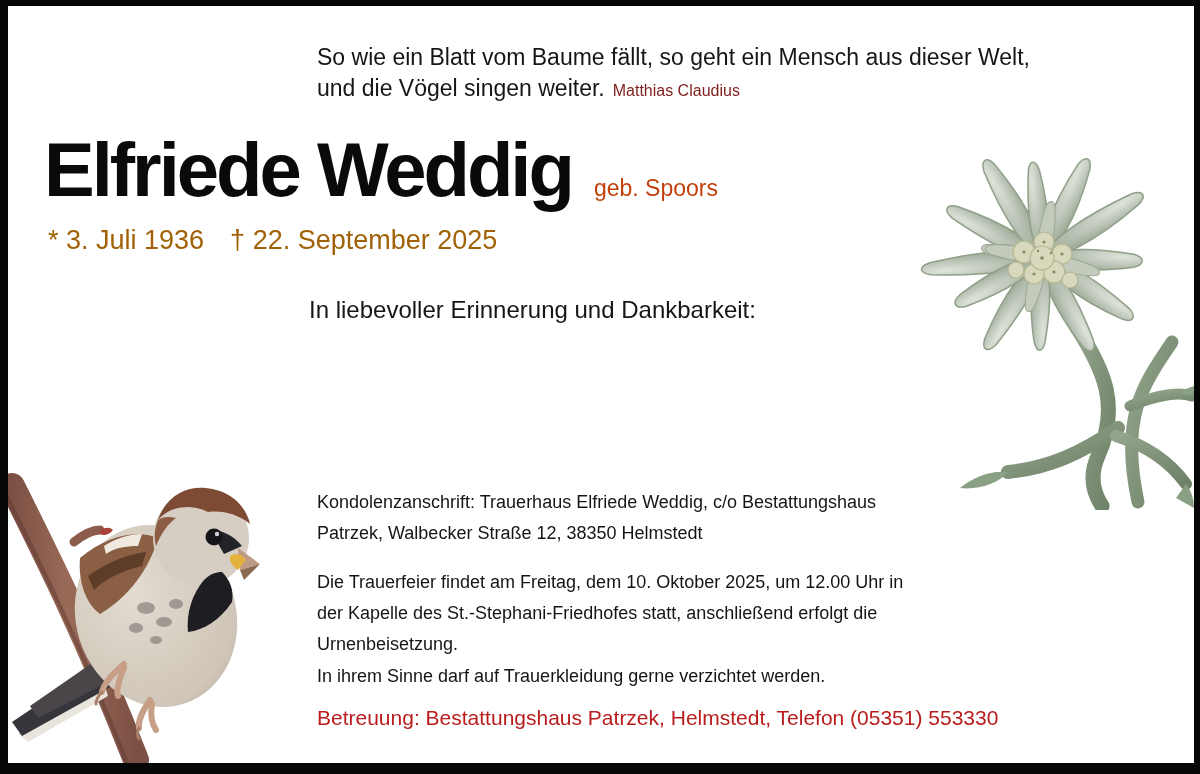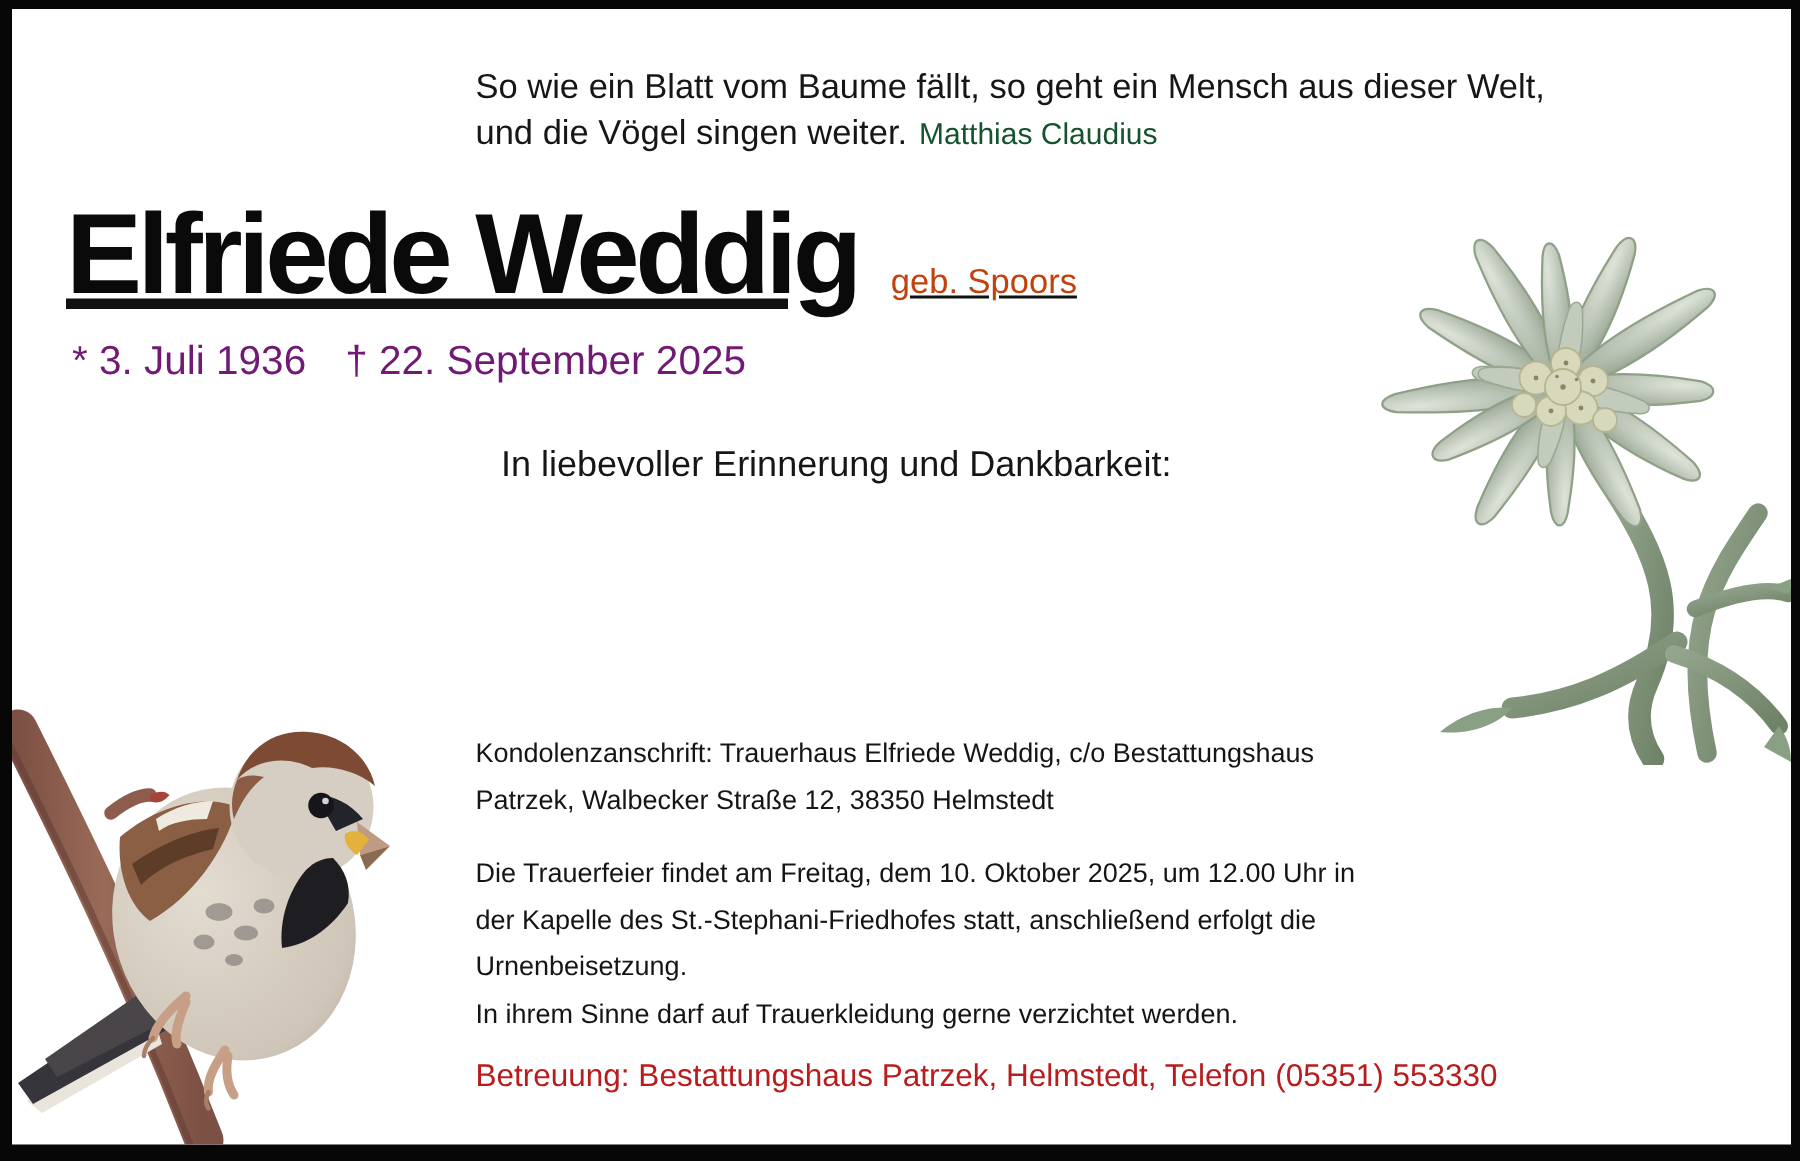--- a/index.html
+++ b/index.html
@@ -12,30 +12,30 @@
     border-color:#070707;
     border-width:6px 6px 11px 8px;
     overflow:hidden;
     font-family:"Liberation Sans", sans-serif;
     color:#111111;
     padding-left:36px;
   }
   .abs{position:absolute;}
   
   .quote{left:309px;top:36px;font-size:23px;line-height:31px;color:#161616;}
-  .quote .attr{font-size:20px;margin-left:8px;color:#14532d;}
-  
-  .name-row{left:36px;top:122px;display:flex;align-items:baseline;white-space:nowrap;text-decoration:underline;}
+  .quote .attr{font-size:16px;margin-left:8px;color:#7f1d1d;}
+  
+  .name-row{left:36px;top:122px;display:flex;align-items:baseline;white-space:nowrap;}
   .deceased-name{font-size:76px;font-weight:bold;letter-spacing:-3px;line-height:1.1;color:#0a0a0a;}
   .maiden{font-size:23px;margin-left:22px;letter-spacing:0;color:#c2410c;}
   
-  .dates{left:40px;top:219px;font-size:27px;color:#701a75;white-space:nowrap;}
+  .dates{left:40px;top:219px;font-size:27px;color:#a16207;white-space:nowrap;}
   .dates .death{margin-left:26px;}
   
-  .intro{left:326px;top:290px;font-size:24px;color:#161616;}
+  .intro{left:301px;top:290px;font-size:24px;color:#161616;}
   .mourners{left:309px;top:325px;font-size:26px;font-weight:bold;line-height:33px;color:#0e0e0e;}
   
   .para{left:309px;font-size:18px;line-height:31px;color:#151515;}
   .condolence{top:481px;}
   .service{top:561px;}
   .note{top:655px;}
   .care{left:309px;top:700px;font-size:21px;color:#b91c1c;}
   
   .flower-photo{left:872px;top:100px;width:314px;height:404px;}
   .bird-photo{left:0px;top:432px;width:252px;height:325px;}

